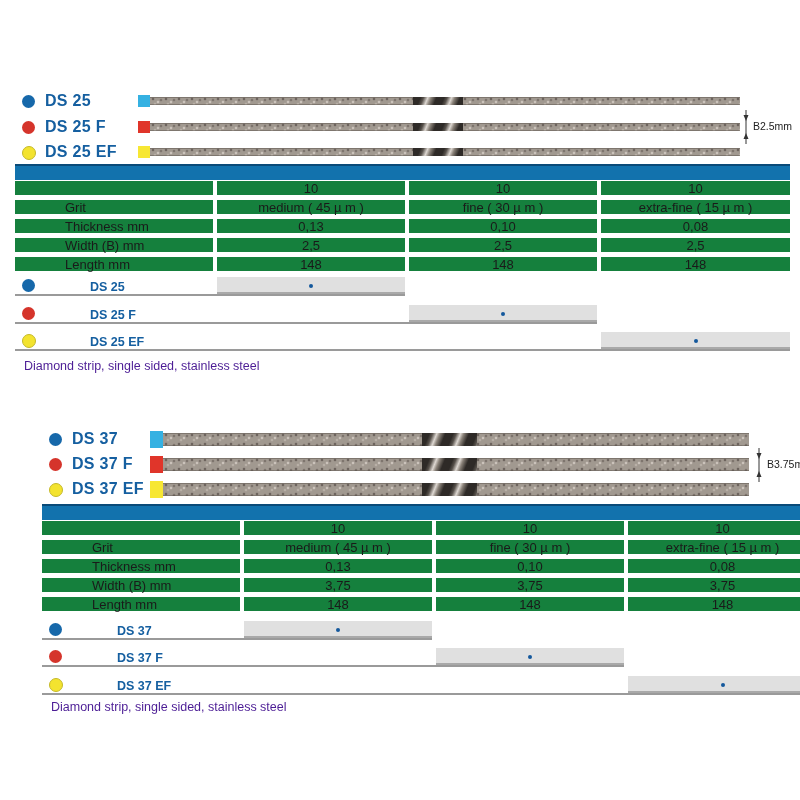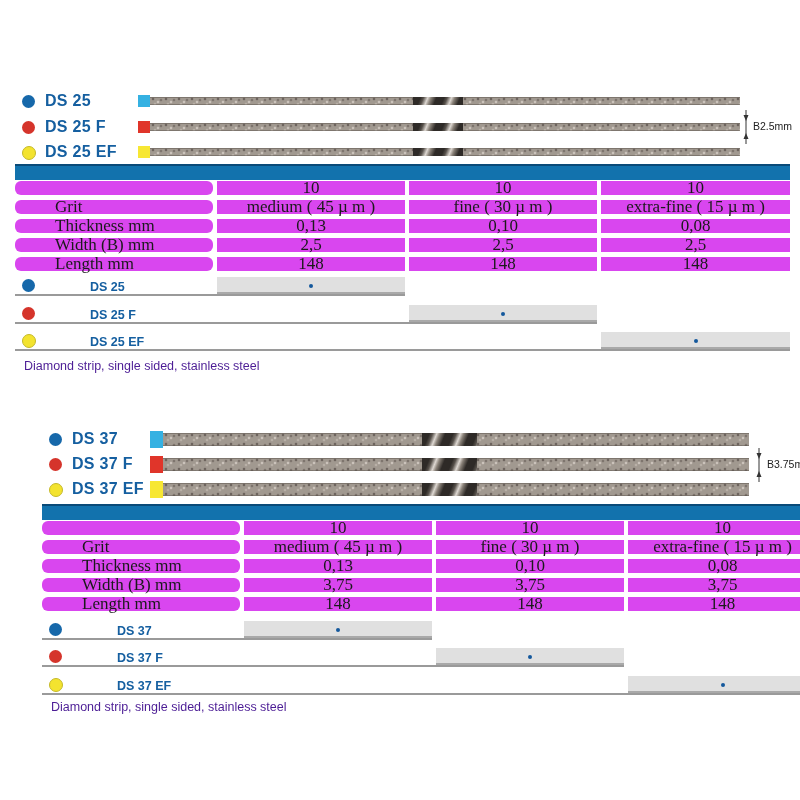--- a/index.html
+++ b/index.html
@@ -36,22 +36,22 @@
   }
   .twist{
     position:absolute;top:0;bottom:0;
     background:repeating-linear-gradient(112deg,#2e2a27 0px,#2e2a27 7px,#57514b 10px,#ded8d2 14px,#8a8279 17px,#2e2a27 22px);
   }
 
   .dim-text{font-size:10.5px;color:#222;white-space:nowrap;}
 
   .head-bar{background:#1272ad;border-top:2px solid #0a4a78;}
 
-  .cell{background:#d946ef;font-size:17px;display:flex;align-items:center;font-family:Liberation Serif, serif;}
-  .cell.lbl{justify-content:flex-start;padding-left:40px;box-sizing:border-box;border-radius:6px;}
+  .cell{background:#15803d;font-size:13px;display:flex;align-items:center;}
+  .cell.lbl{justify-content:flex-start;padding-left:50px;box-sizing:border-box;}
   .cell.val{justify-content:center;text-align:center;}
 
   .sel-bar{background:#e0e0e0;border-bottom:2px solid #a9a9a9;}
   .sel-dot{position:absolute;left:50%;top:45%;width:4px;height:4px;margin-left:-2px;border-radius:50%;background:#14589c;}
   .rule{background:#9a9a9a;height:1.5px;}
 
   .caption{font-size:12.5px;color:#4c1d95;white-space:nowrap;}
 </style>
 </head>
 <body>

